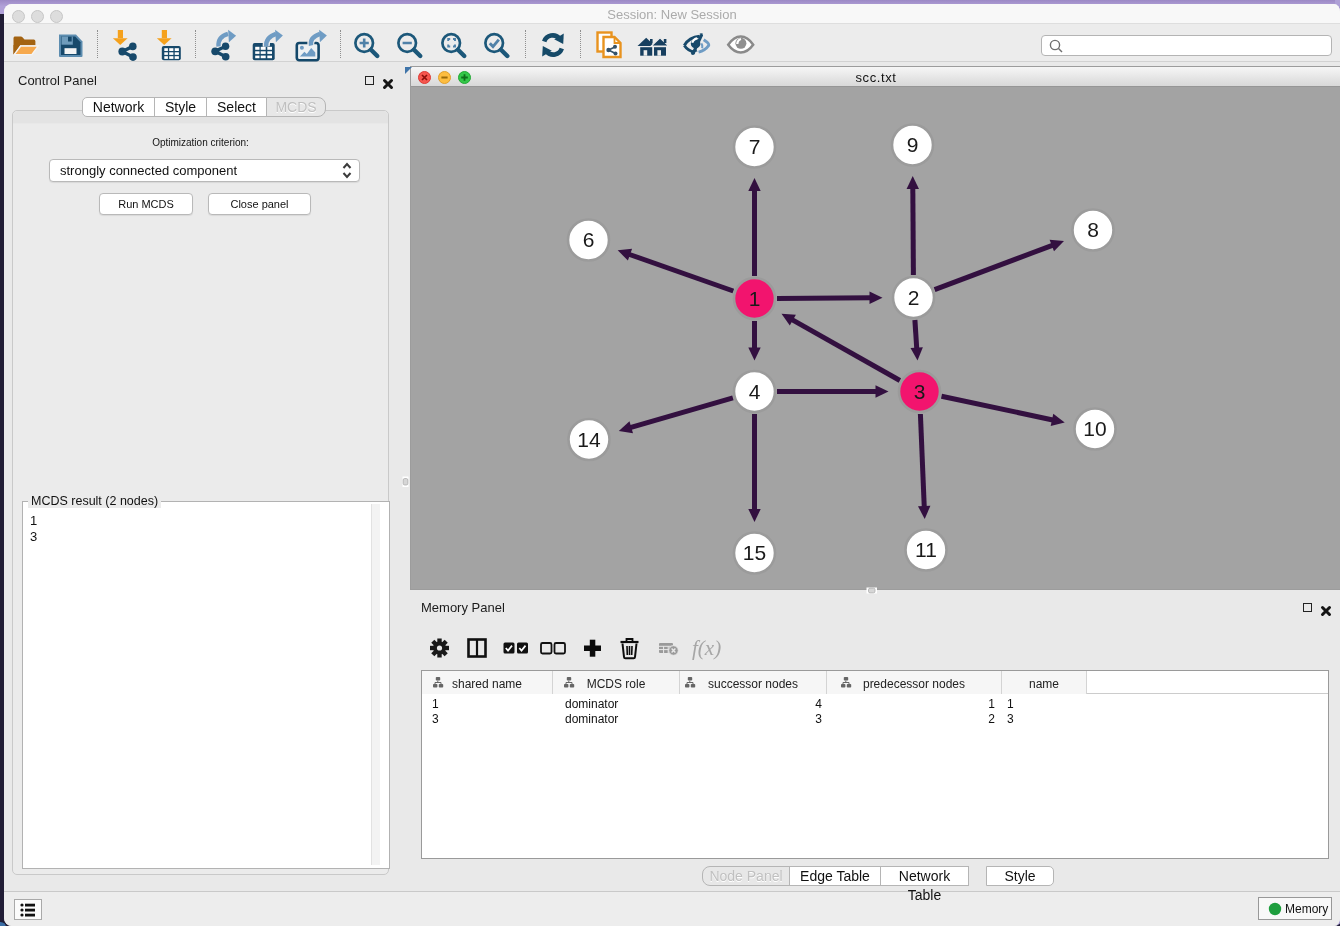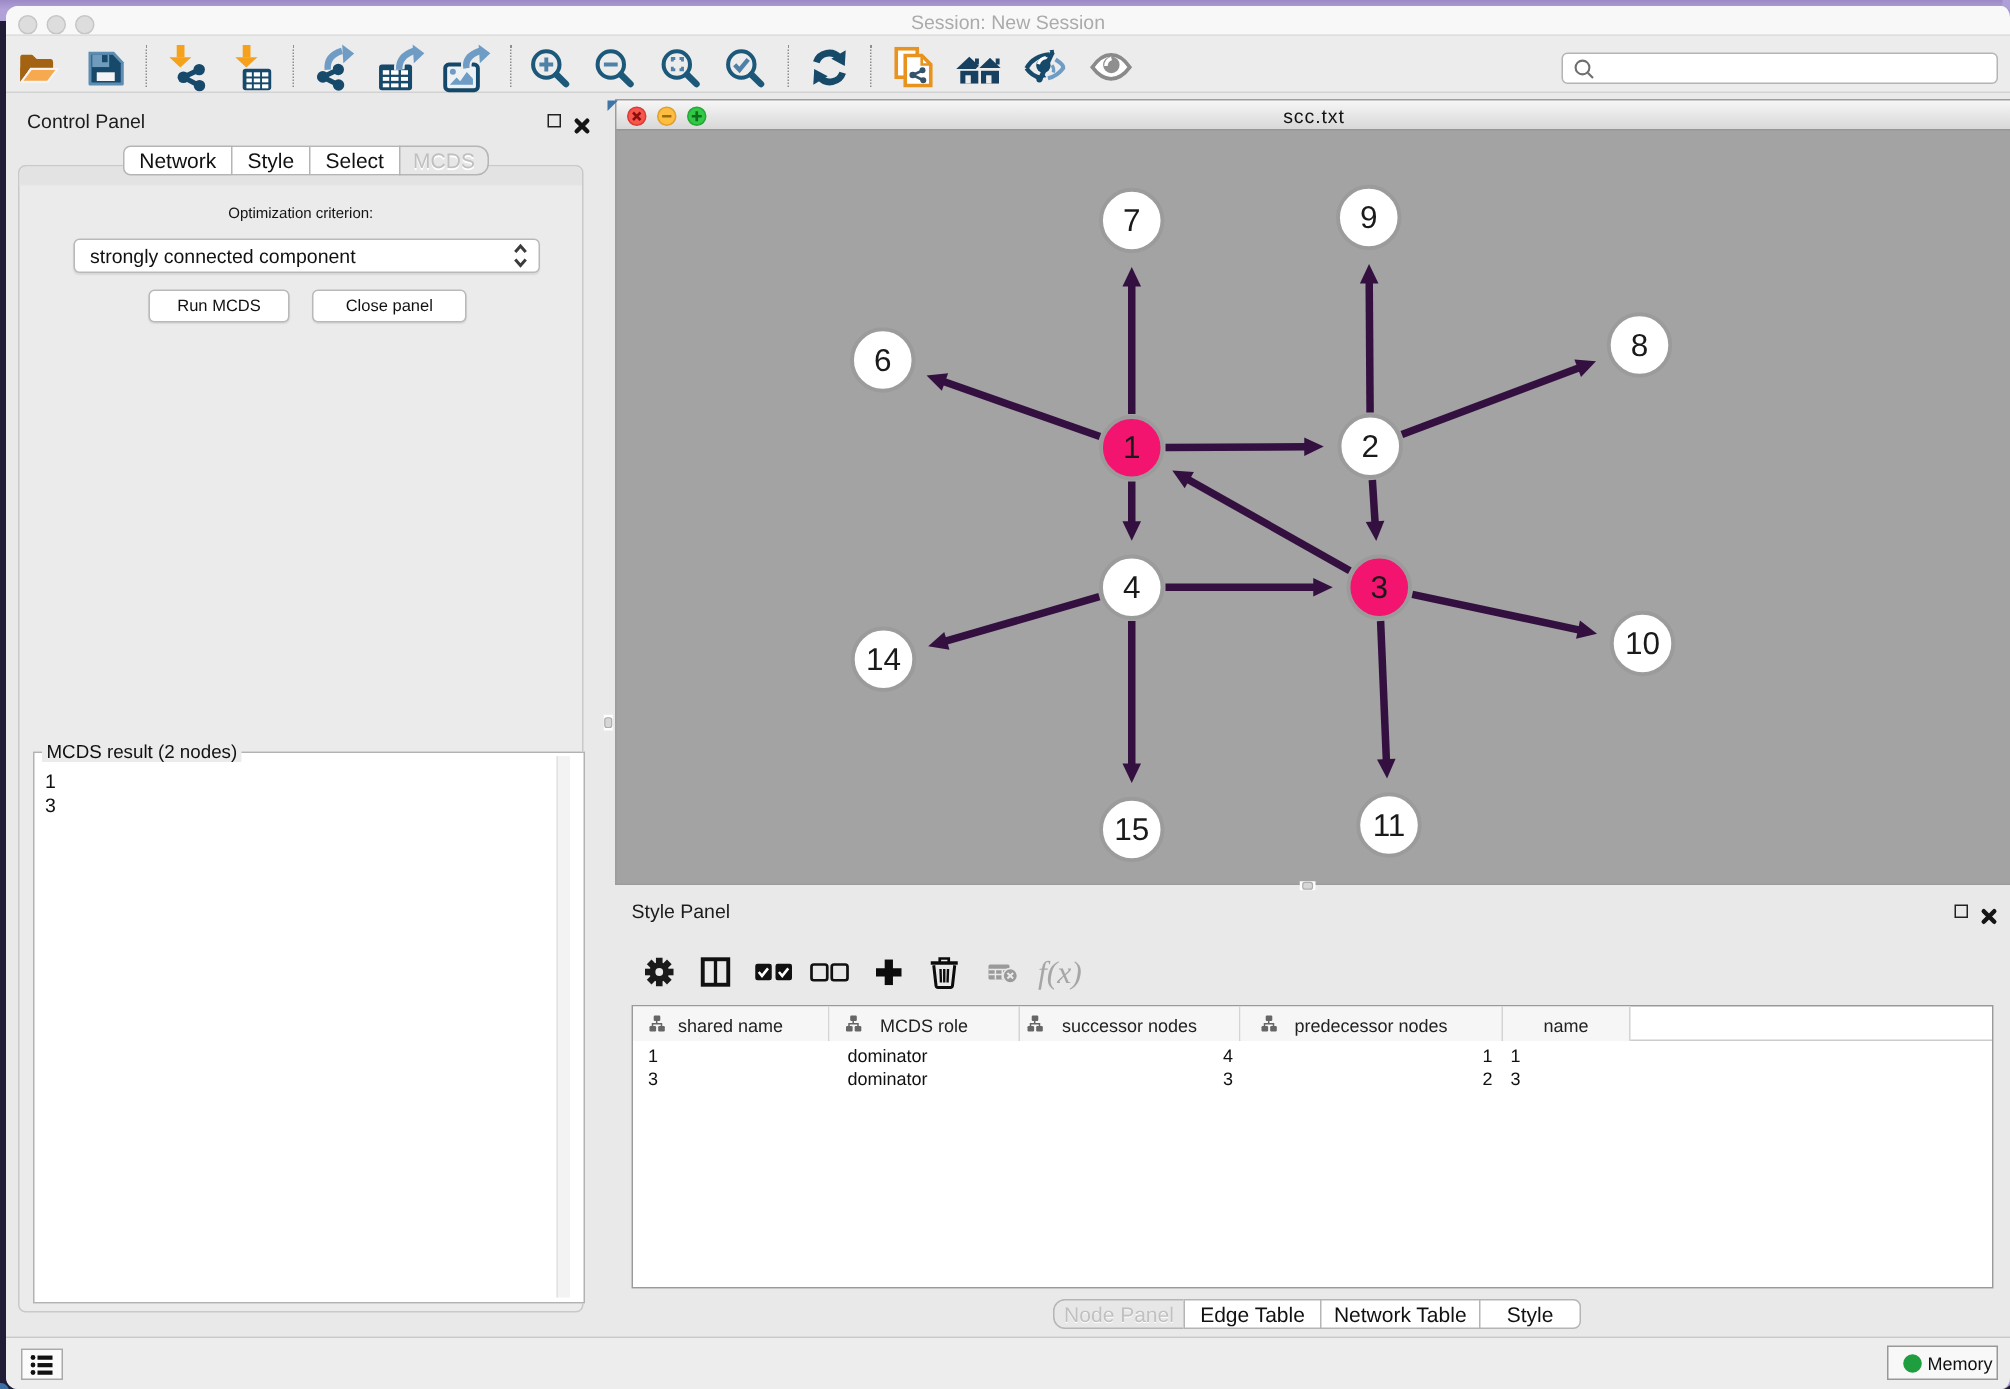--- a/index.html
+++ b/index.html
@@ -355,21 +355,21 @@
   <svg class="abs" style="left:398px; top:58px;" width="16" height="430">
     <polygon points="3,5 10,5 3,12" fill="#3f74a9"></polygon>
     <rect x="0.5" y="414.5" width="6" height="10.5" fill="#ffffff"></rect>
     <rect x="1.2" y="416.5" width="4.6" height="6.5" rx="1.5" fill="#d6d6d6" stroke="#adadad" stroke-width="0.8"></rect>
   </svg>
   <svg class="abs" style="left:860px; top:583px;" width="20" height="12">
     <rect x="2.5" y="0.5" width="10.5" height="6" fill="#ffffff"></rect>
     <rect x="4.5" y="1.2" width="6.5" height="4.6" rx="1.5" fill="#d6d6d6" stroke="#adadad" stroke-width="0.8"></rect>
   </svg>
 
-  <div class="abs" id="tpTitle">Style Panel</div>
+  <div class="abs" id="tpTitle">Memory Panel</div>
   <div class="abs floatIc" style="left:1299px; top:599px;"></div>
   <svg class="abs" style="left:1316px; top:601px;" width="12" height="12">
       <path d="M2.5,2.5 L9.5,9.5 M9.5,2.5 L2.5,9.5" stroke="#151515" stroke-width="3" stroke-linecap="round"></path>
     </svg>
   <svg class="abs" style="left:417px; top:626px;" width="320" height="38" id="tpicons">
 
     <g transform="translate(18.5,18)" fill="#1a1a1a">
       <g id="teeth">
           <rect x="-2.2" y="-9.5" width="4.4" height="5"></rect>
           <rect x="-2.2" y="4.5" width="4.4" height="5"></rect>
@@ -478,21 +478,21 @@
     <div class="cell" style="left:585px; top:26px;">1</div>
     <div class="cell" style="left:10px; top:40.5px;">3</div>
     <div class="cell" style="left:143px; top:40.5px;">dominator</div>
     <div class="cell" style="left:258px; top:40.5px; width:142px; text-align:right;">3</div>
     <div class="cell" style="left:405px; top:40.5px; width:168px; text-align:right;">2</div>
     <div class="cell" style="left:585px; top:40.5px;">3</div>
   </div>
   <div class="abs tabrow" style="left:698px; top:862px;">
     <div class="tab tabsel" style="left:0; width:88px; border-radius:8px 0 0 8px;">Node Panel</div>
     <div class="tab" style="left:87px; width:92px;">Edge Table</div>
-    <div class="tab" style="left:178px; width:107px;">Network Table</div>
+    <div class="tab" style="left:178px; width:89px;">Network Table</div>
     <div class="tab" style="left:284px; width:68px; border-radius:0 5px 5px 0;">Style</div>
   </div>
 
   <div class="abs" id="statusbar"></div>
   <div class="abs" id="histbtn">
     <svg width="26" height="20" style="position:absolute;left:0;top:0;">
       <g fill="#111">
           <circle cx="7" cy="5" r="1.6"></circle>
           <circle cx="7" cy="10" r="1.6"></circle>
           <circle cx="7" cy="15" r="1.6"></circle>

